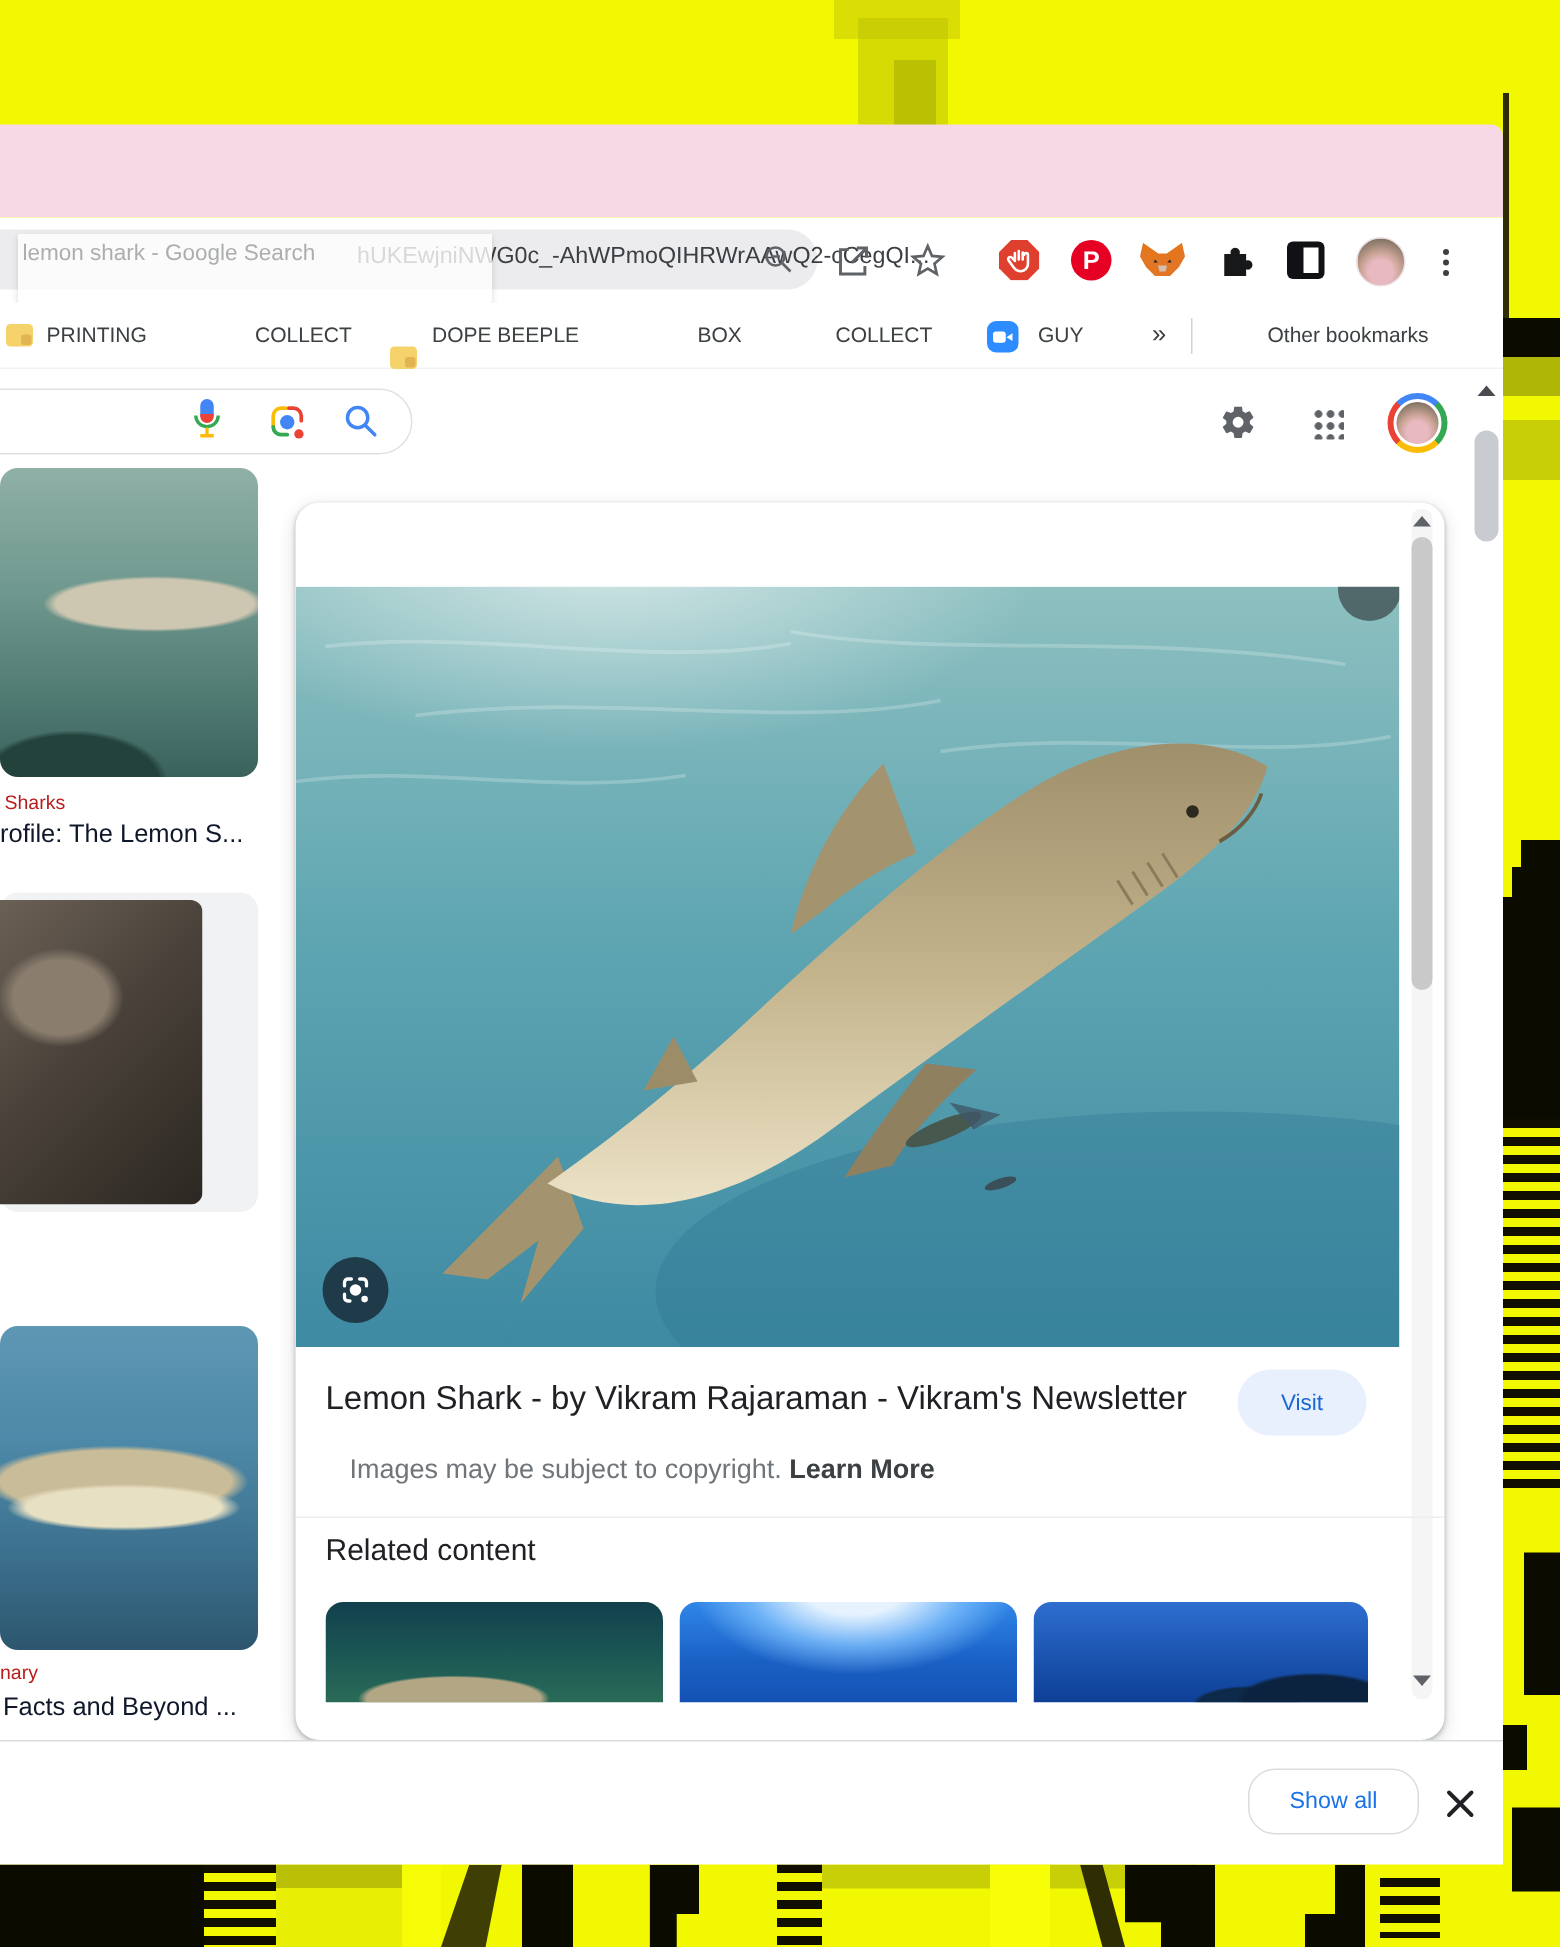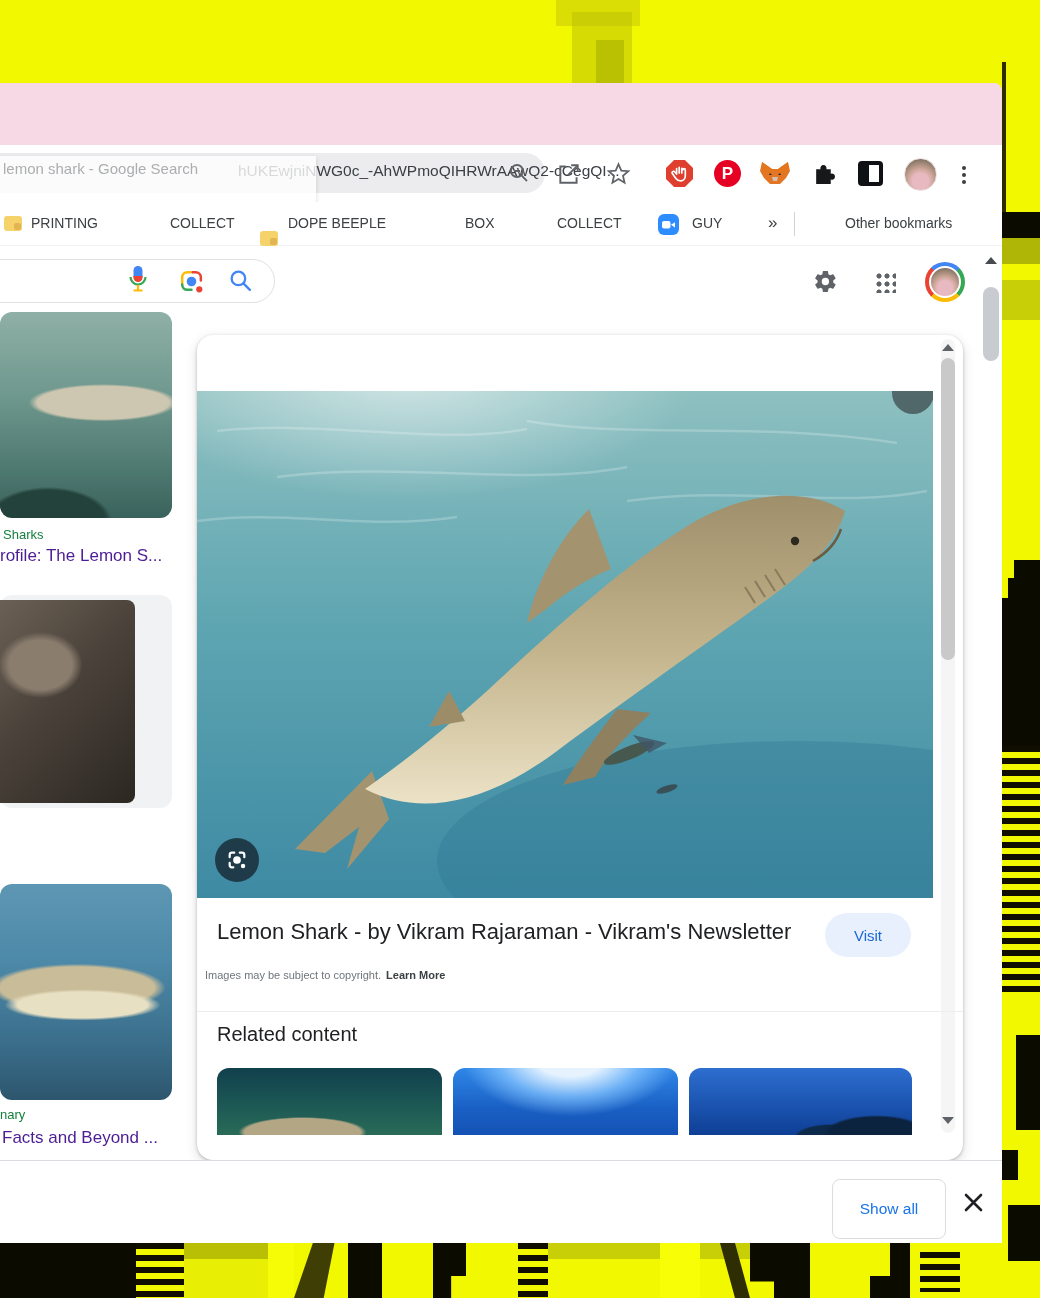--- a/index.html
+++ b/index.html
@@ -10,57 +10,57 @@
   .stripesV{background:repeating-linear-gradient(180deg,#0f0e00 0 6px,#f2f800 6px 12px)}
   
   .titlebar{left:0;top:83px;width:1002px;height:62px;background:#f7d9e6;border-top-right-radius:8px}
   .tab-active{left:0;top:96px;width:262px;height:49px;background:#fff;border-radius:10px 10px 0 0}
   .tab-label{font-size:14px;color:#232629;white-space:nowrap;overflow:hidden}
   .fade-label{-webkit-mask-image:linear-gradient(90deg,#000 78%,transparent 98%);mask-image:linear-gradient(90deg,#000 78%,transparent 98%)}
   .tab-x{width:18px;height:18px;color:#4a4e53}
   .toolbar{left:0;top:145px;width:1002px;height:57px;background:#fff}
   .addr{left:-30px;top:153px;width:575px;height:40px;background:#ececee;border-radius:20px}
   .addr-url{position:absolute;left:38px;top:9px;width:460px;font-size:15.5px;color:#3b3e43;white-space:nowrap;overflow:hidden}
-  .tooltip{left:0;top:156px;width:316px;height:54px;background:rgba(255,255,255,.8);
+  .tooltip{left:12px;top:156px;width:316px;height:54px;background:rgba(255,255,255,.8);
     border-radius:0 0 12px 0;box-shadow:0 2px 5px rgba(0,0,0,.14)}
   .tooltip .ghost{position:absolute;left:3px;top:4px;width:300px;font-size:15px;color:rgba(60,64,67,.42);white-space:nowrap;overflow:hidden}
   .tooltip .dom{position:absolute;left:0;top:26px;width:306px;height:28px;background:#fff;font-size:15px;color:#868b90;padding:4px 0 0 3px}
   .bookmarks{left:0;top:202px;width:1002px;height:44px;background:#fff;border-bottom:1px solid rgba(0,0,0,.05)}
   .bm-label{font-size:14px;color:#3c4043;white-space:nowrap}
   .folder{width:18px;height:15px;background:#f5d36a;border-radius:3px;position:relative}
   .folder::after{content:"";position:absolute;right:1px;bottom:1px;width:7px;height:7px;background:#e2b452;border-radius:2px}
   .content{left:0;top:246px;width:1002px;height:914px;background:#fff}
   .pill{left:-240px;top:259px;width:515px;height:44px;border:1px solid #dfe1e5;border-radius:22px;background:#fff}
   
   .panel{left:197px;top:335px;width:766px;height:825px;background:#fff;border-radius:16px;
     box-shadow:0 1px 3px rgba(60,64,67,.3),0 4px 12px rgba(60,64,67,.18);overflow:hidden}
   .panel-title{position:absolute;left:76px;top:0;width:420px;height:56px;line-height:56px;font-size:16px;color:#202124;white-space:nowrap;overflow:hidden}
   .subicon{position:absolute;left:20px;top:7px;width:42px;height:42px;border-radius:50%;background:#f3f4f6;display:flex;align-items:center;justify-content:center}
   .hero{position:absolute;left:0;top:56px;width:736px;height:507px;overflow:hidden}
   .lensbtn{position:absolute;left:18px;top:447px;width:44px;height:44px;border-radius:50%;
     background:rgba(26,48,60,.88);display:flex;align-items:center;justify-content:center}
   .imgtitle{position:absolute;left:20px;top:584px;width:590px;font-size:22px;color:#202124;white-space:nowrap;overflow:hidden}
   .visit{position:absolute;left:628px;top:578px;width:86px;height:44px;background:#e8f0fe;border-radius:22px;
     display:flex;align-items:center;justify-content:center;font-size:15px;color:#1967d2}
-  .copy{position:absolute;left:8px;top:634px;font-size:11px;color:#70757a;white-space:nowrap}
+  .copy{position:absolute;left:36px;top:634px;font-size:18px;color:#70757a;white-space:nowrap}
   .copy b{color:#3c4043;font-weight:700;margin-left:5px}
   .related{position:absolute;left:20px;top:688px;font-size:20px;color:#202124}
   .thumb{position:absolute;top:733px;height:67px;border-radius:12px 12px 0 0;overflow:hidden}
   .pscroll-track{position:absolute;left:744px;top:4px;width:14px;height:794px;background:#f5f5f5;border-radius:7px}
   .pscroll-thumb{position:absolute;left:744px;top:23px;width:14px;height:302px;background:#c9c9c9;border-radius:7px}
   .tri-up{width:0;height:0;border-left:6px solid transparent;border-right:6px solid transparent;border-bottom:7px solid #5f6368}
   .tri-down{width:0;height:0;border-left:6px solid transparent;border-right:6px solid transparent;border-top:7px solid #5f6368}
   
   .footer{left:0;top:1160px;width:1002px;height:83px;background:#fff;border-top:1px solid #d8dbdf}
-  .showall{position:absolute;left:832px;top:18px;width:114px;height:60px;border:1px solid #dadce0;border-radius:8px;
+  .showall{position:absolute;left:832px;top:18px;width:114px;height:44px;border:1px solid #dadce0;border-radius:18px;
     background:#fff;display:flex;align-items:center;justify-content:center;font-size:15.5px;color:#1a73e8}
   
   .kebab i{display:block;width:4px;height:4px;border-radius:50%;background:#3c4043;margin:3px 0}
-  .src{font-size:13px;color:#15803d;white-space:nowrap}
-  .rtitle{font-size:17px;color:#4c1d95;white-space:nowrap}
+  .src{font-size:13px;color:#b91c1c;white-space:nowrap}
+  .rtitle{font-size:17px;color:#0f172a;white-space:nowrap}
   .avatar-photo{border-radius:50%;background:radial-gradient(circle at 50% 72%,#e8b9c0 0 30%,#cba496 48%,#917e6d 74%,#5f5347 100%)}
 </style>
 </head>
 <body>
 
 <div id="screen">
 
   <div class="abs" style="left:0;top:0;width:1040px;height:1298px">
     <div class="abs" style="left:556px;top:0;width:84px;height:26px;background:#dade04"></div>
     <div class="abs" style="left:572px;top:12px;width:60px;height:72px;background:#b9bf05;opacity:.5"></div>

